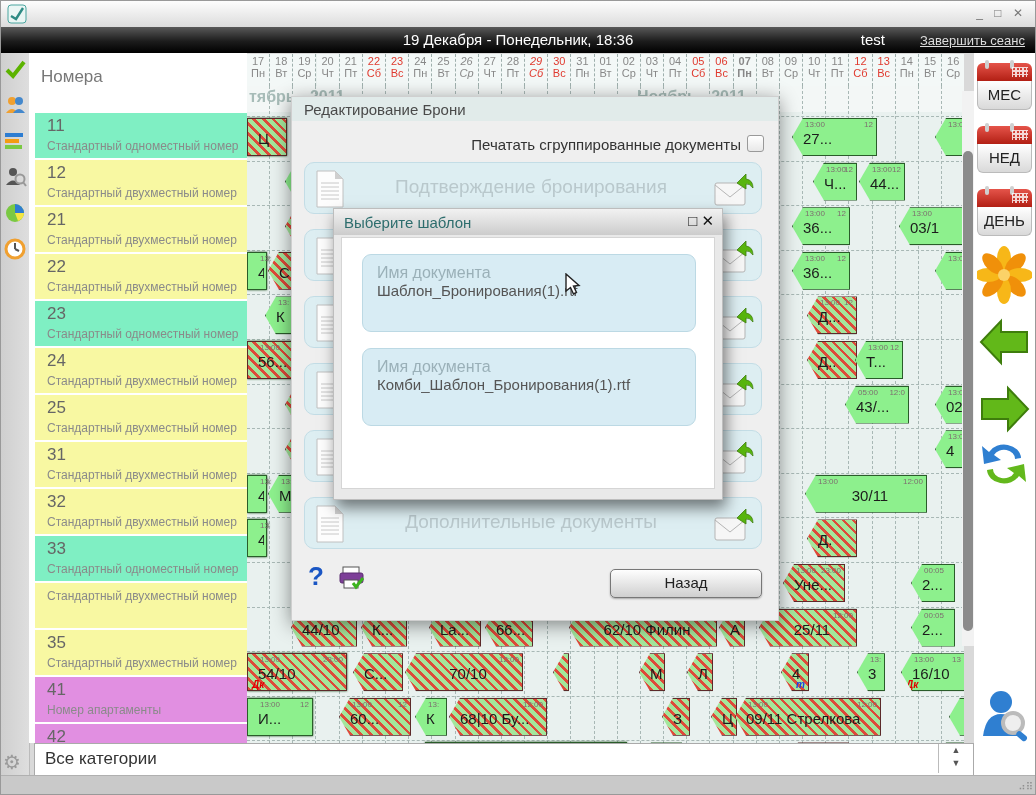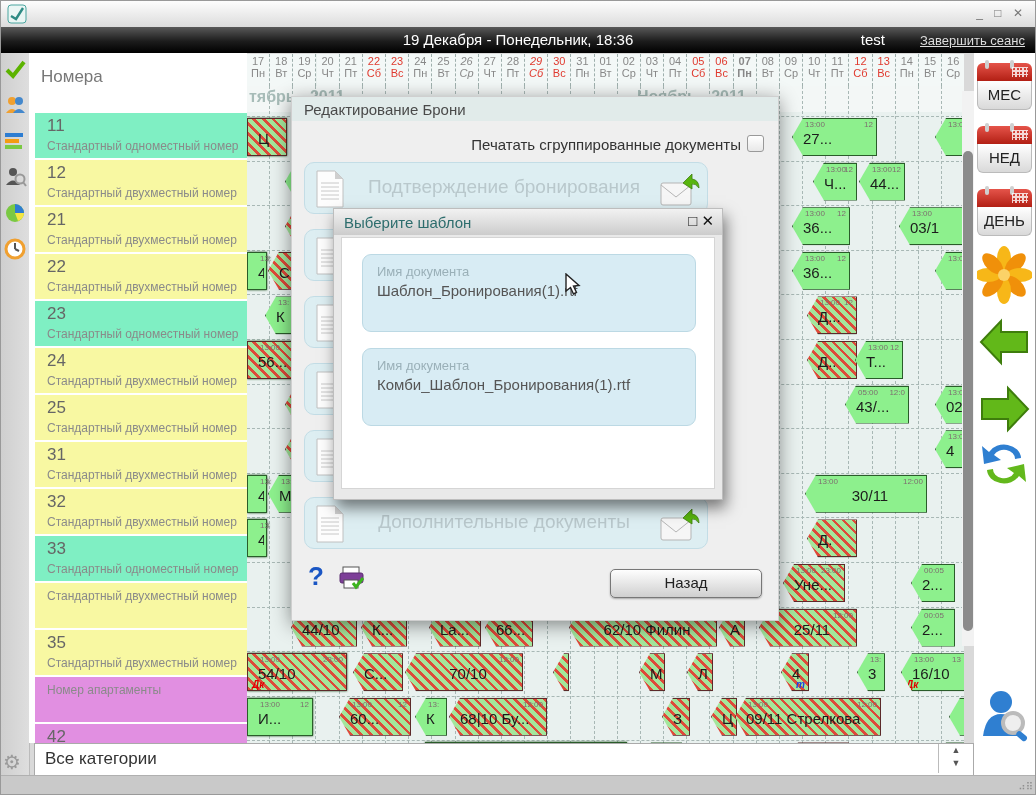--- a/index.html
+++ b/index.html
@@ -60,33 +60,33 @@
   .cal-btn .top{position:absolute;left:0;top:0;width:100%;height:18px;background:linear-gradient(#e5544a,#b21f14);border-radius:6px 6px 0 0;}
   .cal-btn .pin{position:absolute;top:-3px;width:4px;height:9px;background:#cfcfcf;border-radius:2px;}
   .cal-btn .dots{position:absolute;right:4px;top:4px;width:16px;height:10px;background:repeating-linear-gradient(90deg,#fff 0 1.5px,transparent 1.5px 3.5px),repeating-linear-gradient(#fff 0 1.5px,transparent 1.5px 3.5px);opacity:.8;}
   .cal-btn .bot{position:absolute;left:0;top:18px;width:100%;height:29px;background:linear-gradient(#ffffff,#d9d9d9);border-radius:0 0 6px 6px;border:1px solid #bbb;border-top:none;box-sizing:border-box;text-align:center;font-size:15px;color:#222;line-height:27px;}
   .tool-ic{position:absolute;left:3px;width:55px;cursor:pointer;}
   
   #edit-dialog{position:absolute;left:290px;top:95px;width:488px;height:525px;background:#efefef;box-shadow:0 4px 18px rgba(0,0,0,.45);border:1px solid #cfcfcf;box-sizing:border-box;}
   #edit-dialog .dlg-title{height:24px;background:rgba(222,234,233,.85);font-size:15px;color:#4a4a4a;padding:4px 0 0 12px;box-sizing:border-box;}
   #grp-print{position:absolute;right:14px;top:38px;font-size:15px;color:#333;}
   #grp-print .cbx{display:inline-block;width:15px;height:15px;border:1px solid #999;border-radius:3px;background:linear-gradient(#fff,#e8e8e8);vertical-align:-2px;margin-left:6px;}
-  .doc-row{position:absolute;left:12px;width:404px;height:52px;background:#ddeef2;border:1px solid #c3dde6;border-radius:10px;box-sizing:border-box;}
+  .doc-row{position:absolute;left:12px;width:458px;height:52px;background:#ddeef2;border:1px solid #c3dde6;border-radius:10px;box-sizing:border-box;}
   .doc-row .rowlbl{position:absolute;left:50px;right:54px;top:13px;text-align:center;font-size:19px;color:#b9c8cc;white-space:nowrap;overflow:hidden;}
   .doc-row svg{position:absolute;}
   #dlg-help{position:absolute;left:16px;top:464px;font-size:26px;font-weight:bold;color:#1a56c4;}
   #dlg-print-ic{position:absolute;left:46px;top:468px;}
   #back-btn{position:absolute;left:318px;top:472px;width:150px;height:27px;background:linear-gradient(#fefefe,#cfcfcf);border:1px solid #777;border-radius:5px;text-align:center;font-size:15px;color:#222;line-height:25px;box-shadow:0 1px 2px rgba(0,0,0,.3);cursor:pointer;}
   #tpl-dialog{position:absolute;left:332px;top:207px;width:390px;height:292px;background:#e9e9e9;border:1px solid #bdbdbd;box-shadow:3px 8px 14px rgba(0,0,0,.5);box-sizing:border-box;}
   #tpl-dialog .dlg-title{height:26px;background:linear-gradient(#f2f2f2,#cccccc);font-size:15px;color:#2d6d6d;padding:5px 0 0 10px;box-sizing:border-box;}
   #tpl-controls{position:absolute;right:8px;top:3px;font-size:15px;color:#111;font-weight:bold;}
   #tpl-controls span{margin-left:4px;cursor:pointer;}
   #tpl-body{position:absolute;left:7px;right:7px;top:28px;bottom:10px;background:#fff;border:1px solid #d5d5d5;}
   .tpl-field{position:absolute;left:20px;width:334px;height:78px;background:#d8ecf4;border:1px solid #bcd9e4;border-radius:9px;box-sizing:border-box;}
-  .tpl-field .flbl{position:absolute;left:14px;top:9px;font-size:13px;color:#9ab0b8;}
+  .tpl-field .flbl{position:absolute;left:14px;top:9px;font-size:16px;color:#9ab0b8;}
   .tpl-field .fval{position:absolute;left:14px;top:27px;font-size:15px;color:#555;}
   #cursor{position:absolute;left:563px;top:272px;z-index:60;}
 </style>
 </head>
 <body>
 
 <div id="app">
 
   <div id="titlebar">
     <svg id="app-logo" viewBox="0 0 20 20">
@@ -179,20 +179,21 @@
           <div class="typ">Стандартный одноместный номер</div>
         </div>
         <div class="room cat-double">
           <div class="typ">Стандартный двухместный номер</div>
         </div>
         <div class="room cat-double">
           <div class="num">35</div>
           <div class="typ">Стандартный двухместный номер</div>
         </div>
         <div class="room cat-apart">
+          <div class="num">41</div>
           <div class="typ">Номер апартаменты</div>
         </div>
         <div class="room cat-apart">
           <div class="num">42</div>
         </div>
       </div>
   </div>
 
   <div id="calendar">
     <div id="day-header">

